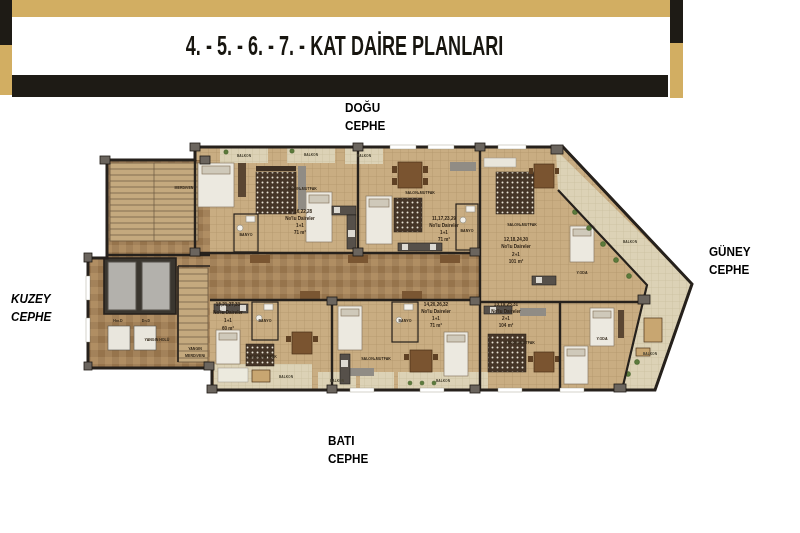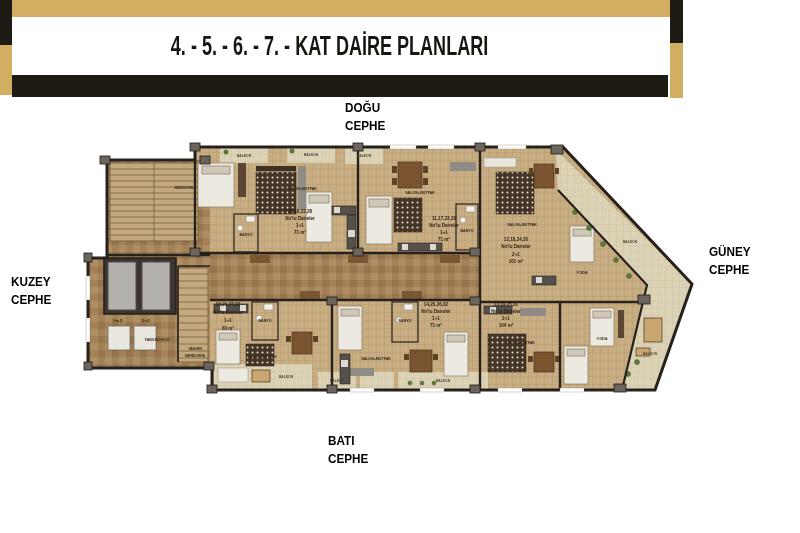--- a/index.html
+++ b/index.html
@@ -1,33 +1,33 @@
 <!DOCTYPE html>
 <html><head>
 <meta charset="utf-8">
 <style>
   html,body{margin:0;padding:0;background:#ffffff;}
   .screen{position:relative;width:800px;height:533px;background:#fff;overflow:hidden;
           font-family:"Liberation Sans",sans-serif;}
   
   .band{position:absolute;}
   .band-gold{left:12px;top:0;width:658px;height:17px;background:#d2ae62;}
-  .band-white{left:1px;top:17px;width:658px;height:58px;background:#ffffff;text-align:center;}
+  .band-white{left:16px;top:17px;width:658px;height:58px;background:#ffffff;text-align:center;}
   .band-black{left:12px;top:75px;width:656px;height:22px;background:#1e1b15;}
   .edge-l-black{left:0;top:0;width:12px;height:45px;background:#1e1b15;}
   .edge-l-gold{left:0;top:45px;width:12px;height:50px;background:#d2ae62;}
   .edge-r-black{left:670px;top:0;width:13px;height:43px;background:#1e1b15;}
   .edge-r-gold{left:670px;top:43px;width:13px;height:55px;background:#d2ae62;}
   .title{margin:0;line-height:58px;font-size:22px;font-weight:800;color:#17150f;}
   .title span{display:inline-block;transform:scaleX(.82) scaleY(1.22);letter-spacing:0px;white-space:nowrap;}
   
   .compass{position:absolute;text-align:left;font-weight:800;color:#000000;font-size:13px;line-height:1.35;}
   .compass div{transform:scaleX(.9);}
   .compass-top{left:340px;top:99px;width:100px;}
-  .compass-left{left:6px;top:273px;width:100px;}
+  .compass-left{left:6px;top:290px;width:100px;font-style:italic;}
   .compass-right{left:704px;top:243px;width:100px;}
   .compass-bottom{left:323px;top:432px;width:100px;}
   
   .plan{position:absolute;left:0;top:0;}
   .wall{stroke:#26211c;fill:none;}
   .u-label{font-size:4.6px;font-weight:bold;fill:#2b1f12;text-anchor:middle;}
   .r-label{font-size:3.6px;font-weight:bold;fill:#33281a;text-anchor:middle;}
   .b-label{font-size:3.3px;font-weight:bold;fill:#4a4534;text-anchor:middle;}
   .tread{stroke:#6b5840;stroke-width:.7;}
 </style>

